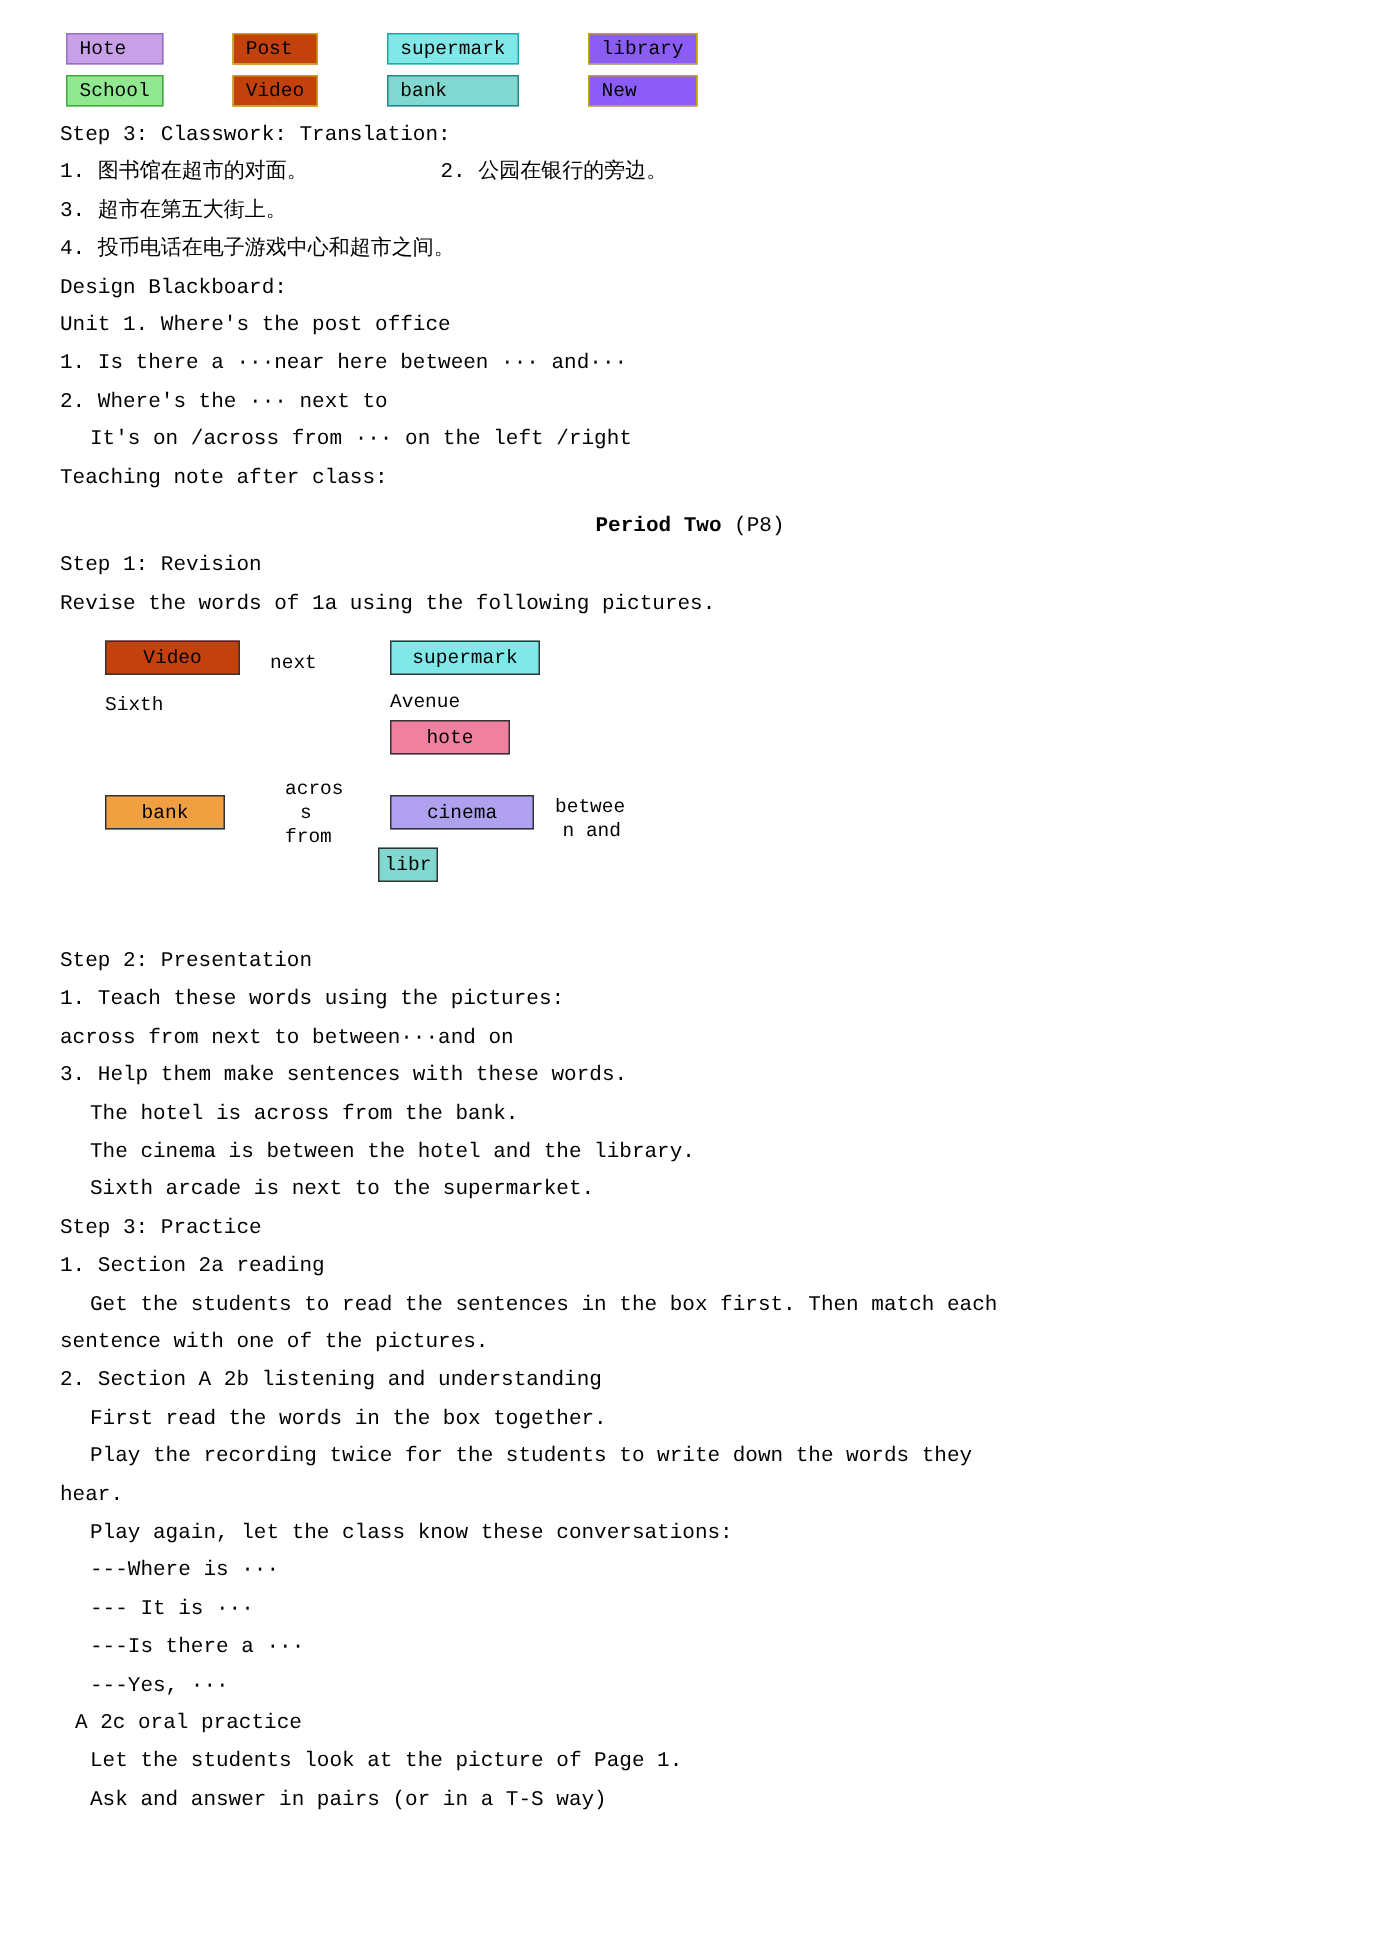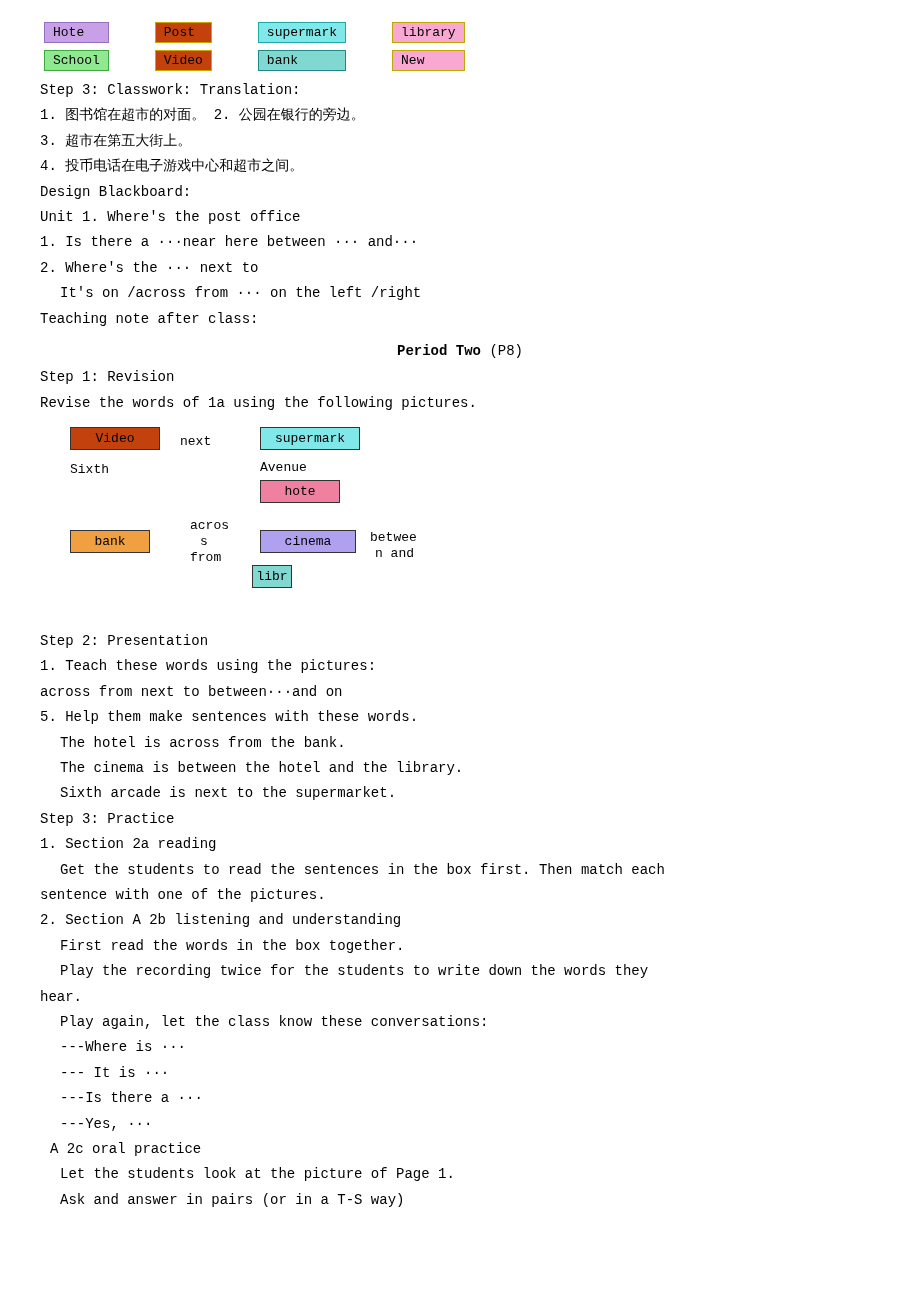--- a/index.html
+++ b/index.html
@@ -30,21 +30,21 @@
       margin: 2px 4px;
       font-size: 13px;
       vertical-align: middle;
     }
     .box-purple { background: #c8a0e8; border-color: #9370c0; }
     .box-yellow { background: #c2410c; border-color: #c8a800; }
     .box-green { background: #90e890; border-color: #40a840; }
     .box-cyan { background: #80e8e8; border-color: #20a8a8; }
     .box-orange { background: #f0a040; border-color: #c07000; }
     .box-pink { background: #f080a0; border-color: #c04060; }
-    .box-light-yellow { background: #f9a8d4; border-color: #c0a800; }
+    .box-light-yellow { background: #8b5cf6; border-color: #c0a800; }
     .box-teal { background: #80d8d0; border-color: #208888; }
     .box-lavender { background: #b0a0f0; border-color: #6050c0; }
 
     
     .top-boxes {
       display: flex;
       flex-direction: row;
       margin-bottom: 4px;
       flex-wrap: wrap;
       gap: 8px;
@@ -102,21 +102,21 @@
       <span class="word-box box-light-yellow">library</span>
       <span class="word-box box-light-yellow">New</span>
     </div>
   </div>
 </div>
 
 <div class="line">Step 3: Classwork:  Translation:</div>
 
 <div class="line">
   <span>1. 图书馆在超市的对面。</span>
-  <span style="text-align:right;">2. 公园在银行的旁边。</span>
+  <span style="margin-left:80px;text-align:right;">2. 公园在银行的旁边。</span>
 </div>
 <div class="line">3. 超市在第五大街上。</div>
 <div class="line">4. 投币电话在电子游戏中心和超市之间。</div>
 
 <div class="line">Design Blackboard:</div>
 <div class="line">Unit 1.   Where's the post office</div>
 <div class="line">1. Is there a ···near here      between ··· and···</div>
 <div class="line">2. Where's the ···   next to</div>
 <div class="line indent">It's on /across from ···  on the left /right</div>
 <div class="line">Teaching note after class:</div>
@@ -150,21 +150,21 @@
 
   <div class="diagram-text" style="left:310px; top:108px;">betwee</div>
   <div class="diagram-text" style="left:315px; top:124px;">n and</div>
 
   <div class="diagram-box box-teal" style="left:192px; top:143px; width:40px;">libr</div>
 </div>
 
 <div class="line">Step 2: Presentation</div>
 <div class="line">1. Teach these words using the pictures:</div>
 <div class="line">across from   next to     between···and   on</div>
-<div class="line">5. Help them make sentences with these words.</div>
+<div class="line">3. Help them make sentences with these words.</div>
 <div class="line indent">The hotel is across from the bank.</div>
 <div class="line indent">The cinema is between the hotel and the library.</div>
 <div class="line indent">Sixth arcade is next to the supermarket.</div>
 
 <div class="line">Step 3: Practice</div>
 <div class="line">1. Section 2a reading</div>
 <div class="line indent">Get the students to read the sentences in the box first. Then match each</div>
 <div class="line">sentence with one of the pictures.</div>
 <div class="line">2. Section A 2b listening and understanding</div>
 <div class="line indent">First read the words in the box together.</div>

